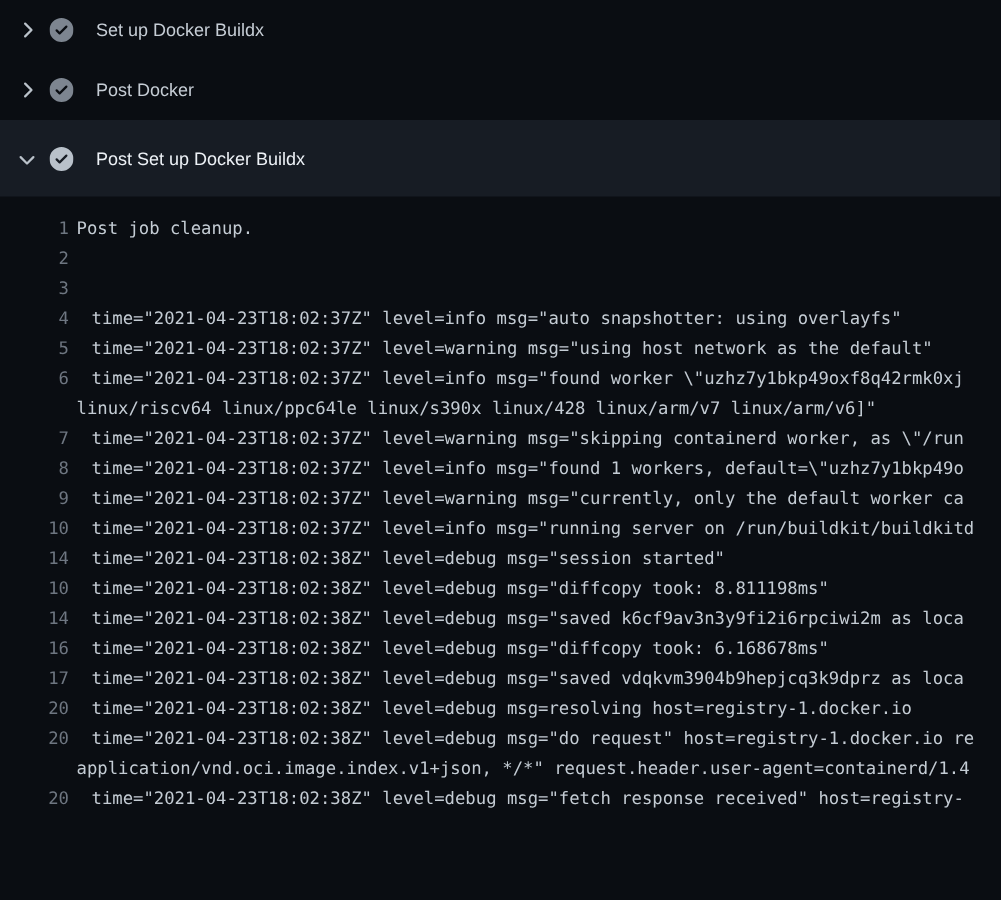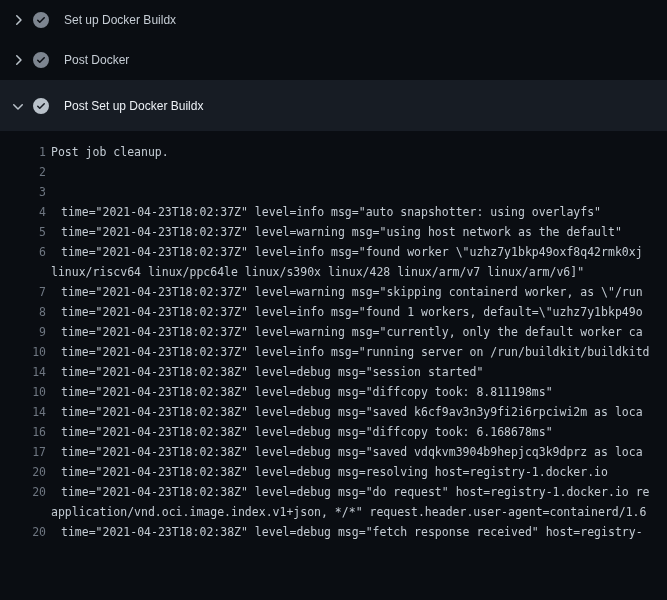--- a/index.html
+++ b/index.html
@@ -148,19 +148,19 @@
     <div class="row inner">
     <span class="num">20</span>
     <span class="txt"><span class="body">time="2021-04-23T18:02:38Z" level=debug msg=resolving host=registry-1.docker.io</span></span>
   </div>
     <div class="row inner">
     <span class="num">20</span>
     <span class="txt"><span class="body">time="2021-04-23T18:02:38Z" level=debug msg="do request" host=registry-1.docker.io re</span></span>
   </div>
     <div class="row base">
     <span class="num"></span>
-    <span class="txt"><span class="body">application/vnd.oci.image.index.v1+json, */*" request.header.user-agent=containerd/1.6</span></span>
+    <span class="txt"><span class="body">application/vnd.oci.image.index.v1+json, */*" request.header.user-agent=containerd/1.4</span></span>
   </div>
     <div class="row inner">
     <span class="num">20</span>
     <span class="txt"><span class="body">time="2021-04-23T18:02:38Z" level=debug msg="fetch response received" host=registry-</span></span>
   </div>
   </div>
 
 </body></html>

